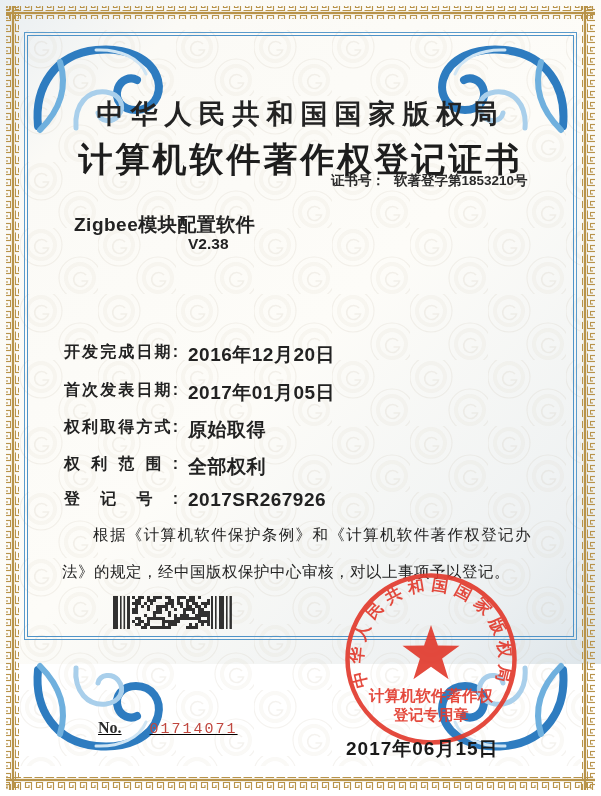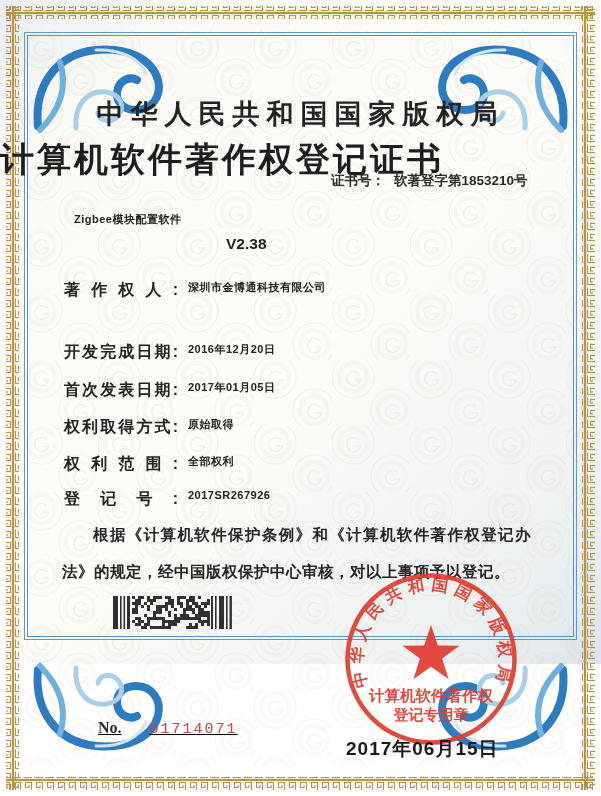--- a/index.html
+++ b/index.html
@@ -7,31 +7,31 @@
   .page{position:relative;width:601px;height:664px;
     background:linear-gradient(135deg,#e9eef2 0%,#fbfaf6 16%,#fdfcf8 52%,#eef1f2 85%,#dde5ea 100%);}
   svg{display:block;}
   
   .frame-svg{position:absolute;left:0;top:0;}
   .blue-frame{position:absolute;left:27px;top:35px;right:27px;bottom:27px;
     border:1px solid #4f93c8;outline:1px solid #5a9bcc;outline-offset:2px;pointer-events:none;}
   
   .authority{position:absolute;left:0;right:0;top:96px;text-align:center;
     font-family:"Liberation Serif",serif;font-weight:bold;font-size:27px;letter-spacing:7px;color:#232323;}
-  .cert-title{position:absolute;left:0;right:0;top:137px;
+  .cert-title{position:absolute;left:0;right:0;top:137px;text-align:center;
     font-family:"Liberation Serif",serif;font-weight:bold;font-size:34px;letter-spacing:3px;color:#1d1d1d;}
   .cert-no{position:absolute;left:331px;top:172px;display:flex;gap:9px;
     font-size:13.5px;font-weight:bold;color:#2b2b2b;}
   
   .field-row{position:absolute;left:64px;display:flex;align-items:flex-start;}
   .field-label{width:114px;font-size:16px;font-weight:bold;color:#222;
     text-align:justify;text-align-last:justify;}
-  .field-value{margin-left:10px;font-size:11px;font-weight:bold;color:#222;letter-spacing:.5px;}
-  .value-line2{position:absolute;left:188px;top:235px;font-size:15.5px;font-weight:bold;color:#222;margin-left:38px;}
-  .statement{position:absolute;left:62px;right:70px;top:516px;font-size:15.5px;font-weight:bold;
+  .field-value{margin-left:10px;font-size:19px;font-weight:bold;color:#222;letter-spacing:.5px;}
+  .value-line2{position:absolute;left:188px;top:235px;font-size:15.5px;font-weight:bold;color:#222;}
+  .statement{position:absolute;left:62px;right:70px;top:516px;font-size:15.5px;font-weight:normal;
     color:#242424;line-height:37px;text-indent:2em;text-align:justify;letter-spacing:.5px;}
   
   .barcode{position:absolute;left:113px;top:596px;}
   .serial{position:absolute;left:98px;top:719px;display:flex;align-items:baseline;gap:28px;text-decoration:underline;}
   .serial-label{font-family:"Liberation Serif",serif;font-size:16px;font-weight:bold;color:#2a2a2a;}
   .serial-value{font-family:"Liberation Mono",monospace;font-size:15px;color:#c0463e;letter-spacing:2px;}
   .seal{position:absolute;left:342px;top:570px;opacity:.92;}
   .issue-date{position:absolute;left:346px;top:736px;font-size:19px;font-weight:bold;
     color:#1a1a1a;letter-spacing:1px;}
   .watermark{position:absolute;left:20px;top:30px;opacity:.33;pointer-events:none;}
@@ -102,24 +102,20 @@
   <div class="cert-no">
     <span>证书号：</span>
     <span>软著登字第1853210号</span>
   </div>
 
   <div class="field-row" style="top:212px">
     <span class="field-value">Zigbee模块配置软件</span>
   </div>
   <div class="value-line2">V2.38</div>
 
-  <div class="field-row" style="top:280px">
-    <span class="field-label">著作权人:</span>
-    <span class="field-value">深圳市金博通科技有限公司</span>
-  </div>
 
   <div class="field-row" style="top:342px">
     <span class="field-label">开发完成日期:</span>
     <span class="field-value">2016年12月20日</span>
   </div>
 
   <div class="field-row" style="top:380px">
     <span class="field-label">首次发表日期:</span>
     <span class="field-value">2017年01月05日</span>
   </div>

